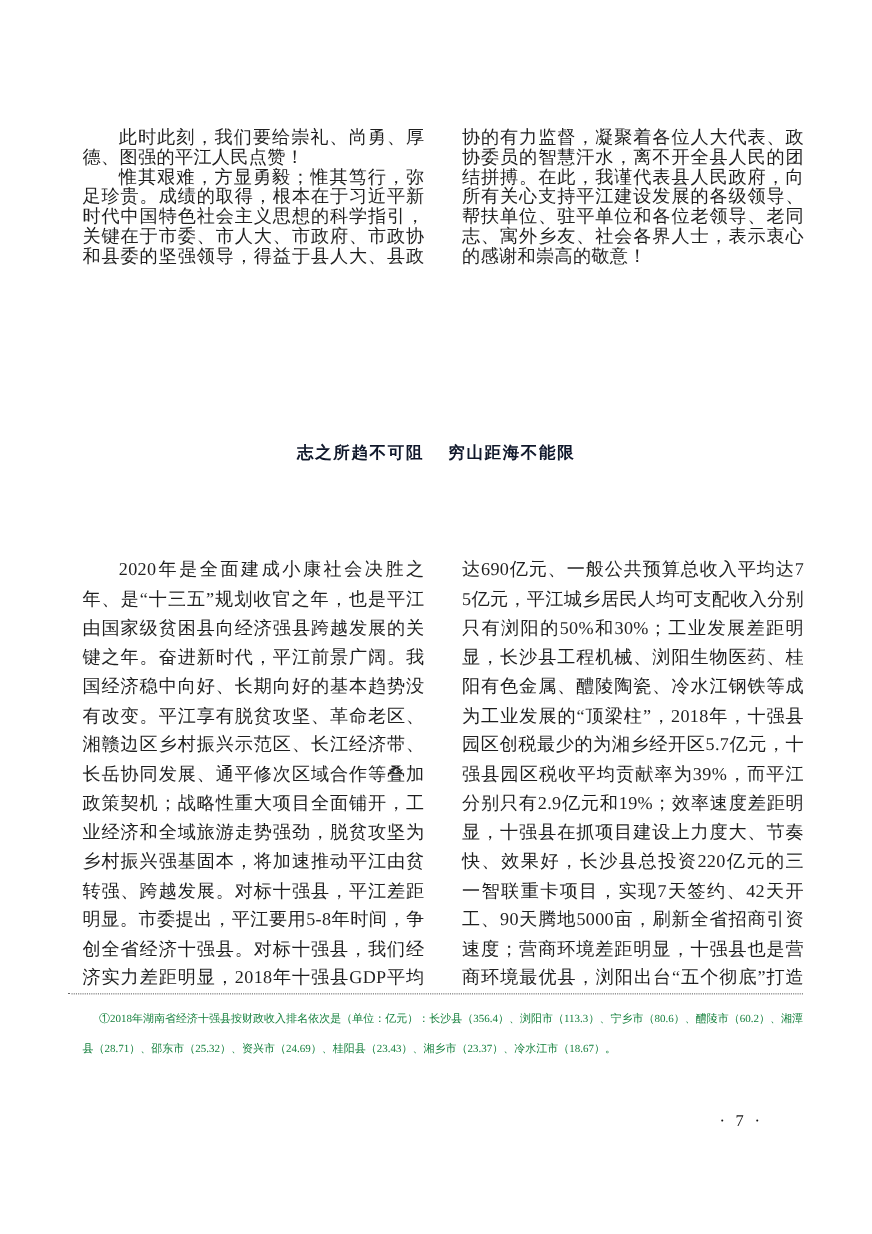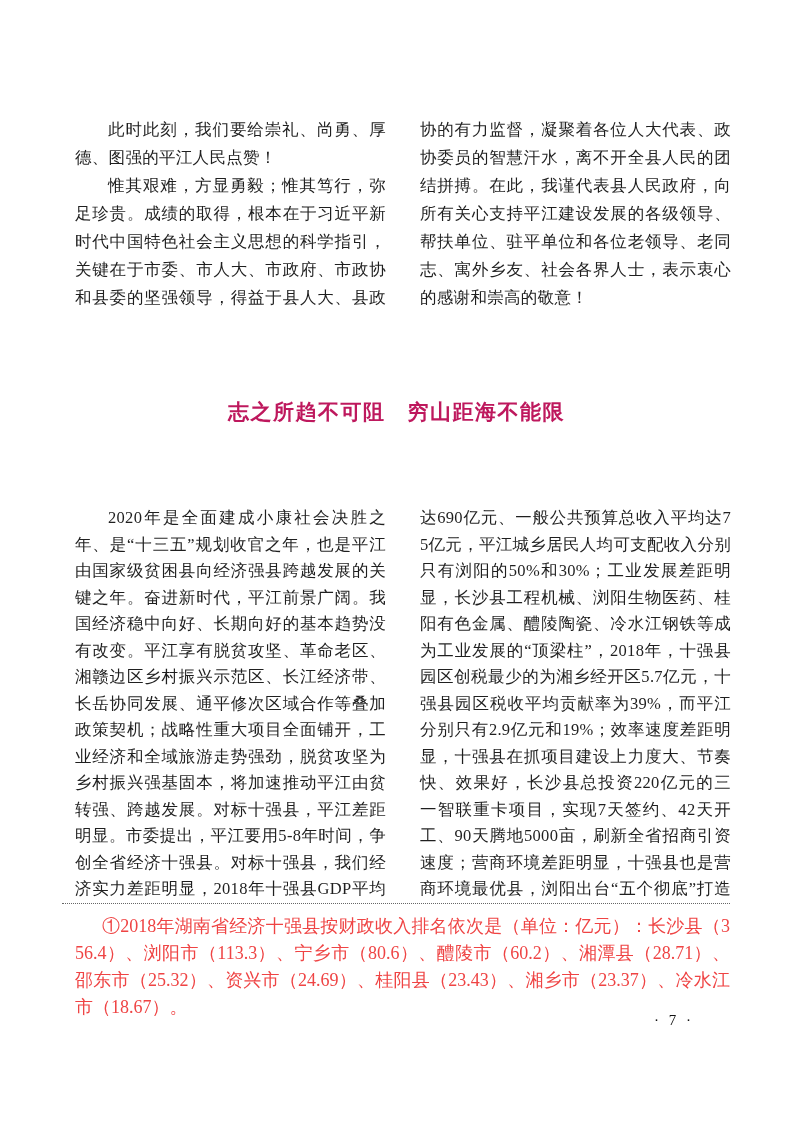--- a/index.html
+++ b/index.html
@@ -17,42 +17,42 @@
   
   .cols {
     columns: 2;
     column-gap: 34px;
     column-fill: balance;
     height: 100%;
   }
   .para {
     margin: 0;
     font-size: 16.5px;
-    line-height: 28px;
+    line-height: 18px;
     text-align: justify;
     text-indent: 2em;
     letter-spacing: 0.3px;
     word-break: break-all;
   }
 
   .closing-section {
     position: absolute;
     left: 75px; top: 116px;
     width: 656px; height: 214px;
     overflow: hidden;
   }
 
   .title-block {
     position: absolute;
     left: 0; top: 392px;
     width: 100%;
     text-align: center;
-    color: #be185d;
+    color: #0f172a;
     font-weight: 700;
-    font-size: 21px;
+    font-size: 15px;
     line-height: 40px;
     letter-spacing: 1.5px;
   }
   .title-gap { display: inline-block; width: 22px; }
 
   .body-section {
     position: absolute;
     left: 75px; top: 505px;
     width: 656px; height: 399px;
     overflow: hidden;
@@ -62,26 +62,26 @@
   .footnote {
     position: absolute;
     left: 62px; top: 903px;
     width: 668px;
     border-top: 1px dotted #666;
     padding-top: 9px;
   }
   .footnote-text {
     margin: 0 0 0 13px;
     width: 655px;
-    font-size: 18px;
+    font-size: 10px;
     line-height: 27px;
     text-align: justify;
     text-indent: 1.5em;
     word-break: break-all;
-    color: #ef4444;
+    color: #15803d;
   }
 
   .page-number {
     position: absolute;
     top: 1012px;
     right: 99px;
     font-size: 15px;
     letter-spacing: 3px;
     color: #111;
   }

